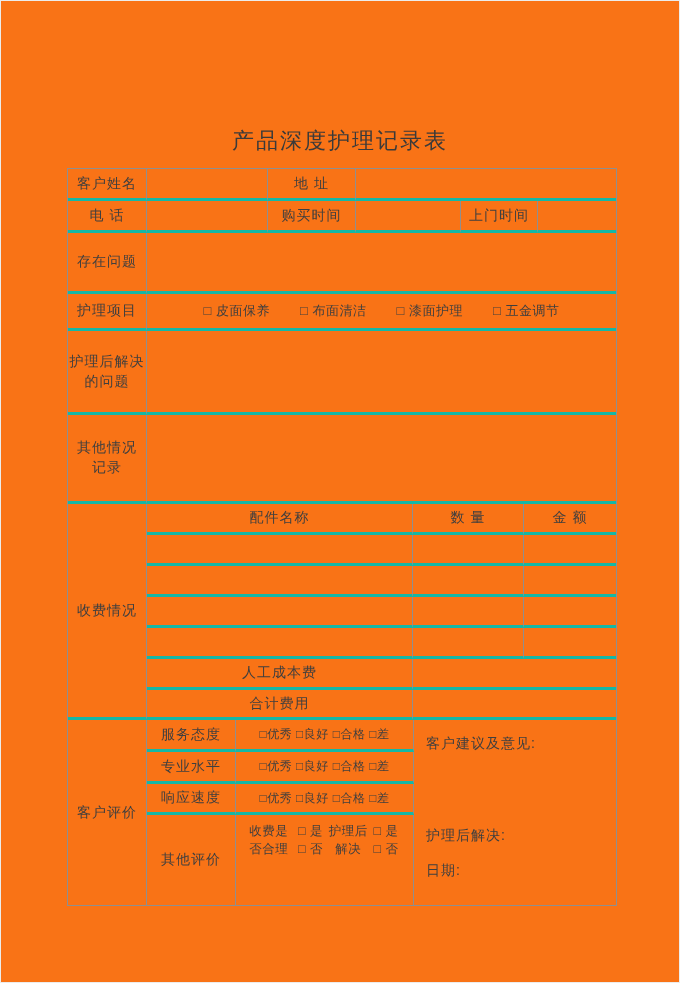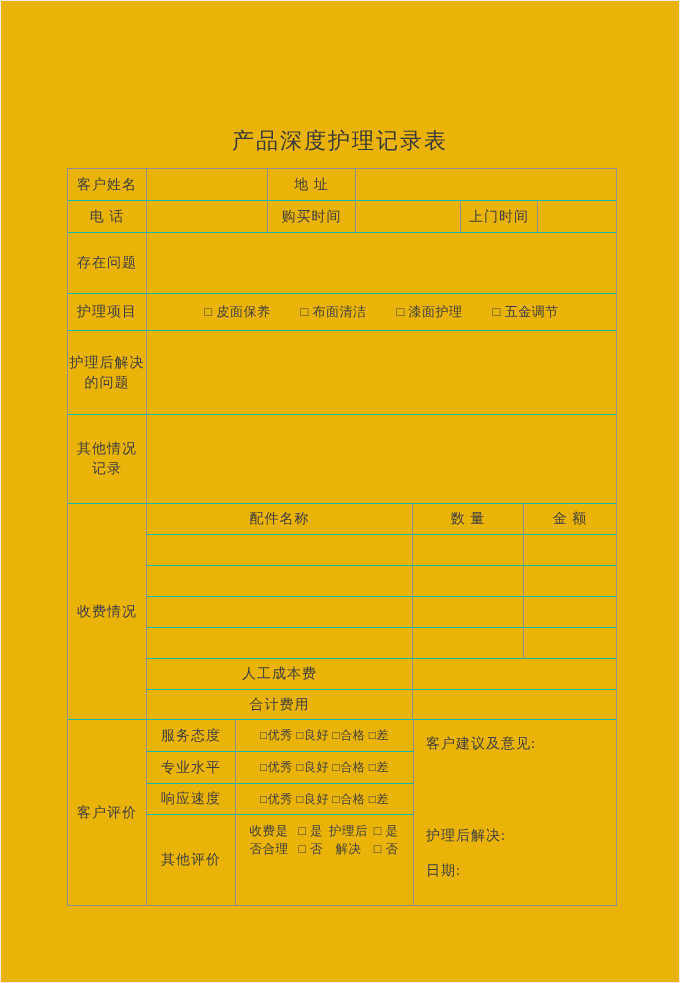--- a/index.html
+++ b/index.html
@@ -1,33 +1,33 @@
 <!DOCTYPE html>
 <html><head>
 <meta charset="utf-8">
 <style>
   html,body { margin:0; padding:0; background:#ffffff; }
   .page {
-    position:relative; width:680px; height:983px; background:#eab308;
+    position:relative; width:680px; height:983px; background:#f97316;
     border:1px solid #ececec; box-sizing:border-box;
-    font-family:Liberation Serif, serif; color:#3f3f3f;
+    font-family:Liberation Sans, sans-serif; color:#3f3f3f;
     overflow:hidden;
   }
   .title {
     position:absolute; top:125px; left:0; width:100%;
     text-align:center; font-size:22px; letter-spacing:2px;
     color:#3a3a3a; font-weight:400; line-height:30px;
   }
   .tbl {
     position:absolute; left:66px; top:167px; width:548px; height:736px;
     border:1px solid #8f8f8f;
   }
   .c {
     position:absolute; box-sizing:border-box;
-    border-right:1px solid #8f8f8f; border-bottom:1px solid #14b8a6;
+    border-right:1px solid #8f8f8f; border-bottom:3px solid #14b8a6;
     display:flex; align-items:center; justify-content:center;
     font-size:14px; letter-spacing:1px; line-height:1.4;
     color:#3f3f3f;
   }
   .nr { border-right:none; }
   .nb { border-bottom:none; }
   .col { flex-direction:column; }
   .opts { display:flex; gap:30px; font-size:13px; letter-spacing:0.5px; }
   .sm { font-size:12px; letter-spacing:0.5px; }
   .other-cell {

